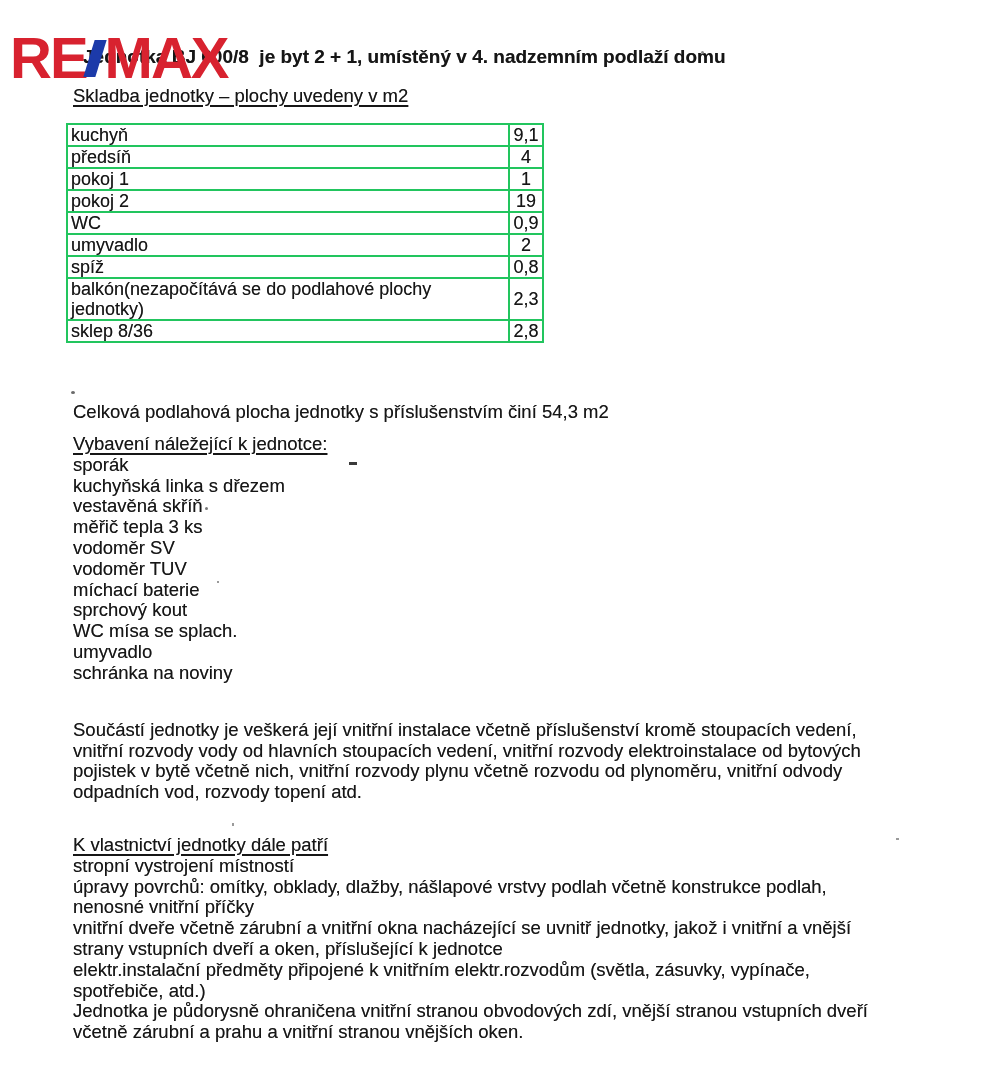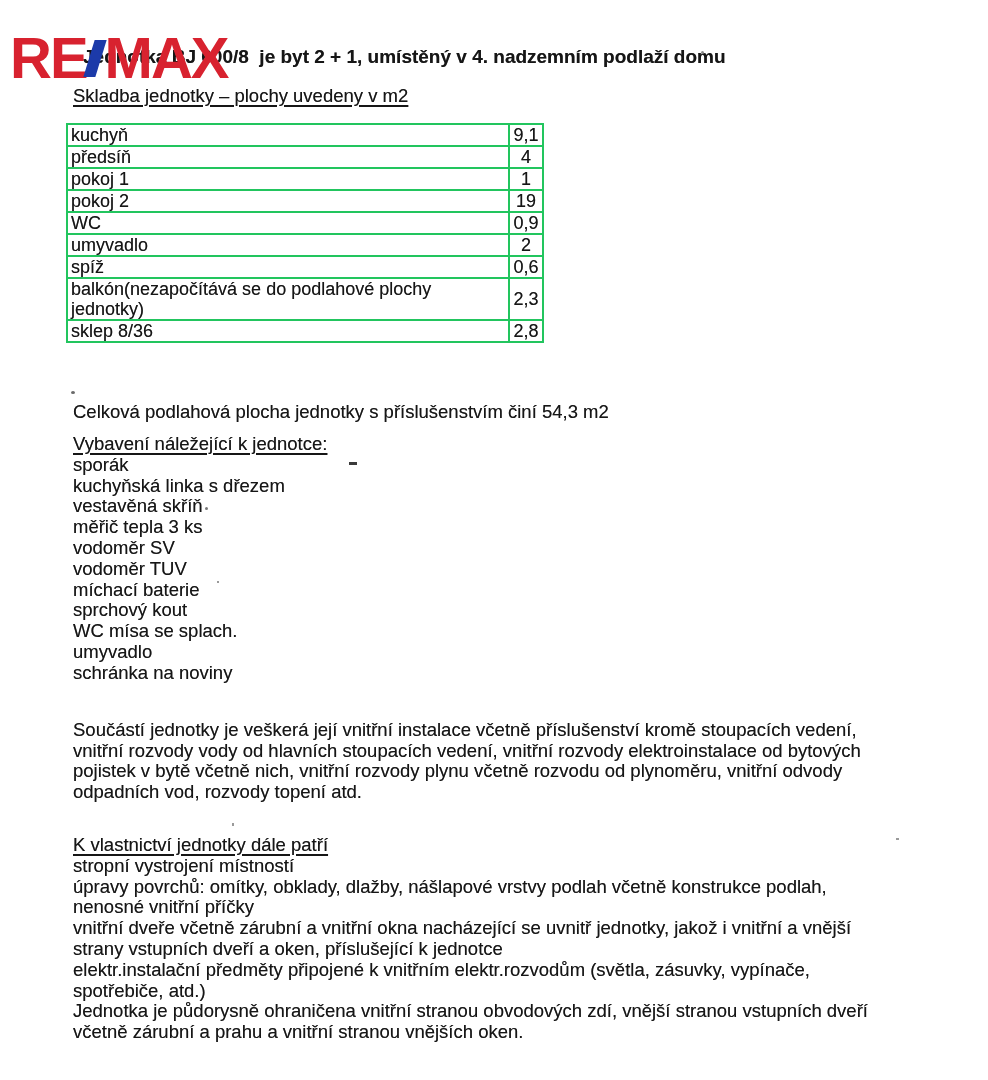--- a/index.html
+++ b/index.html
@@ -92,21 +92,21 @@
         <tr>
           <td class="name">WC</td>
           <td class="val">0,9</td>
         </tr>
         <tr>
           <td class="name">umyvadlo</td>
           <td class="val">2</td>
         </tr>
         <tr>
           <td class="name">spíž</td>
-          <td class="val">0,6</td>
+          <td class="val">0,8</td>
         </tr>
         <tr>
           <td class="name">balkón(nezapočítává se do podlahové plochy jednotky)</td>
           <td class="val">2,3</td>
         </tr>
         <tr>
           <td class="name">sklep 8/36</td>
           <td class="val">2,8</td>
         </tr>
       </tbody>

